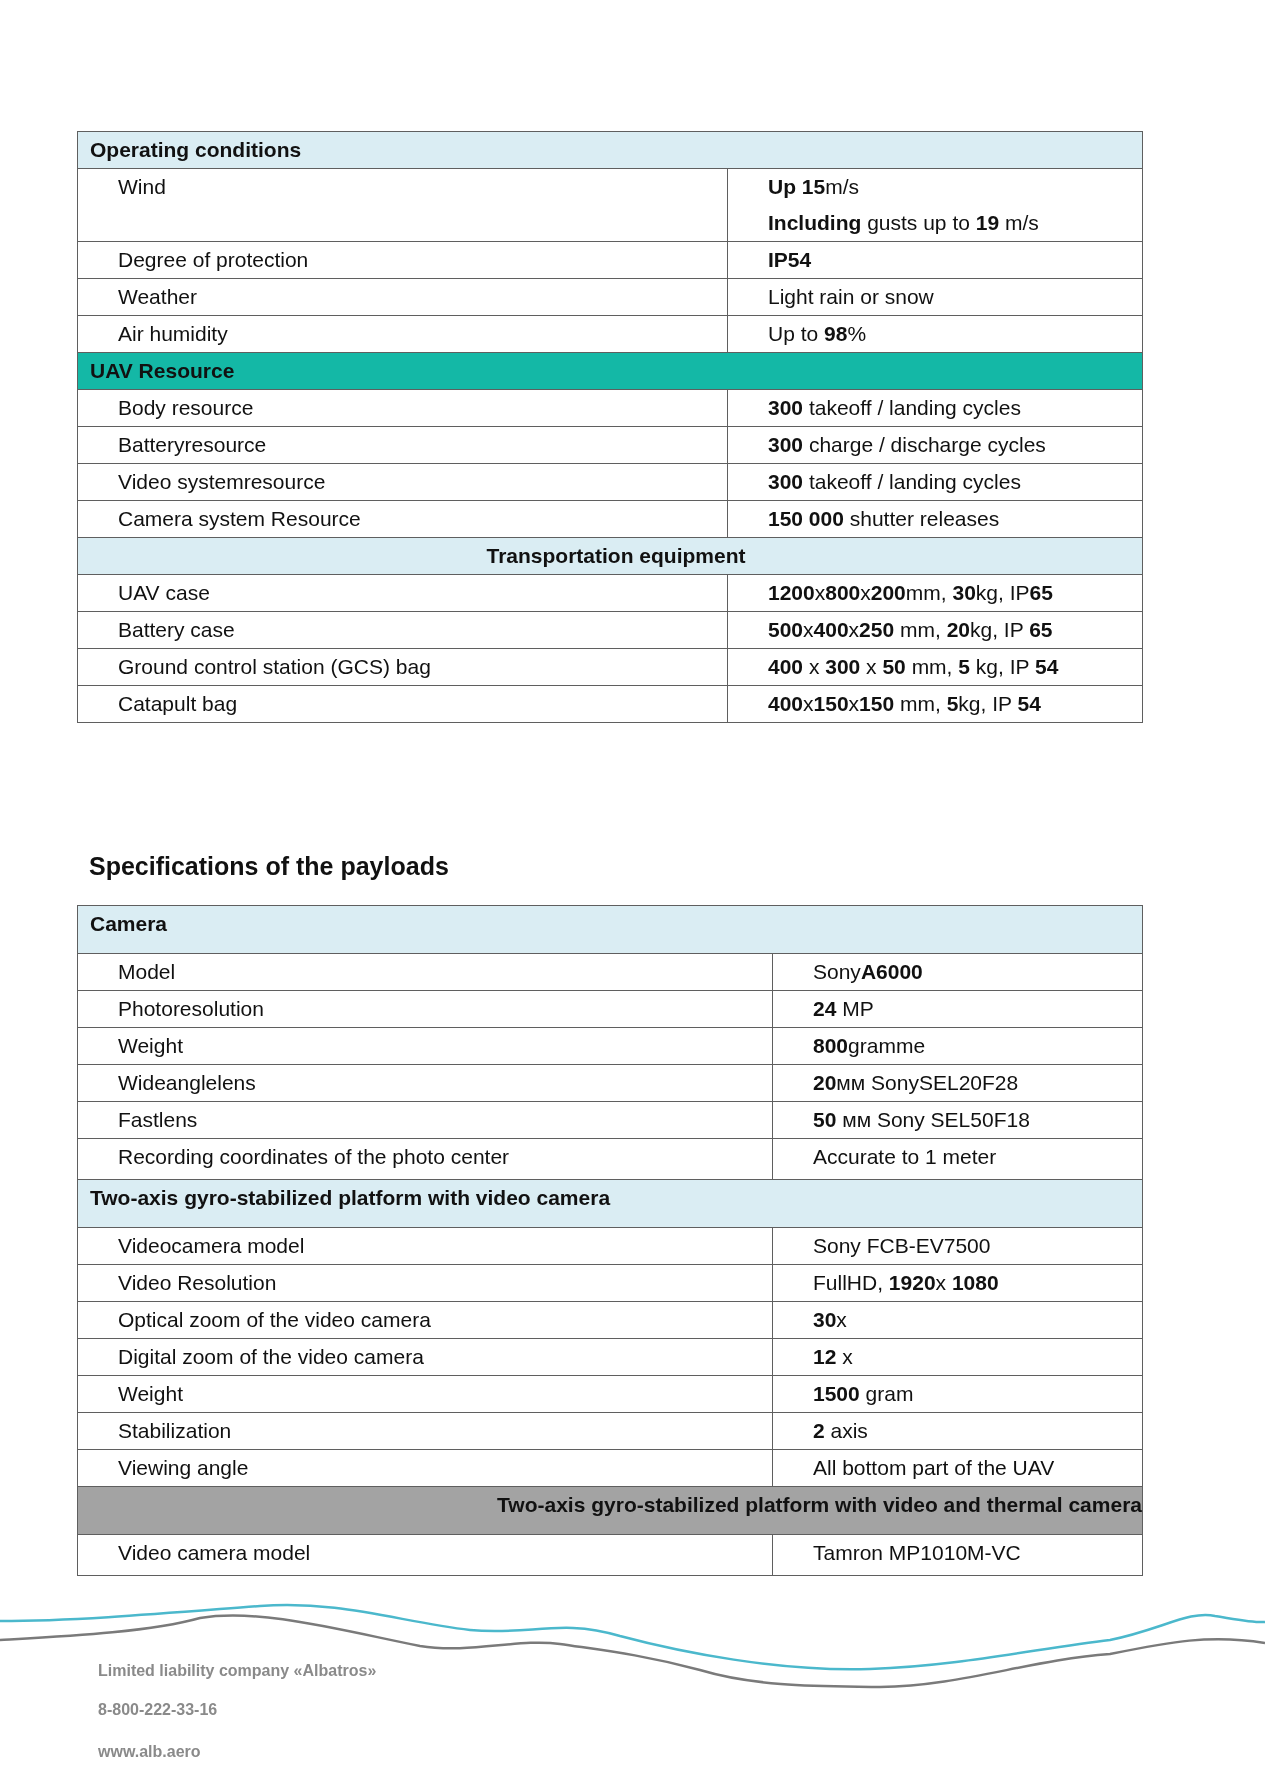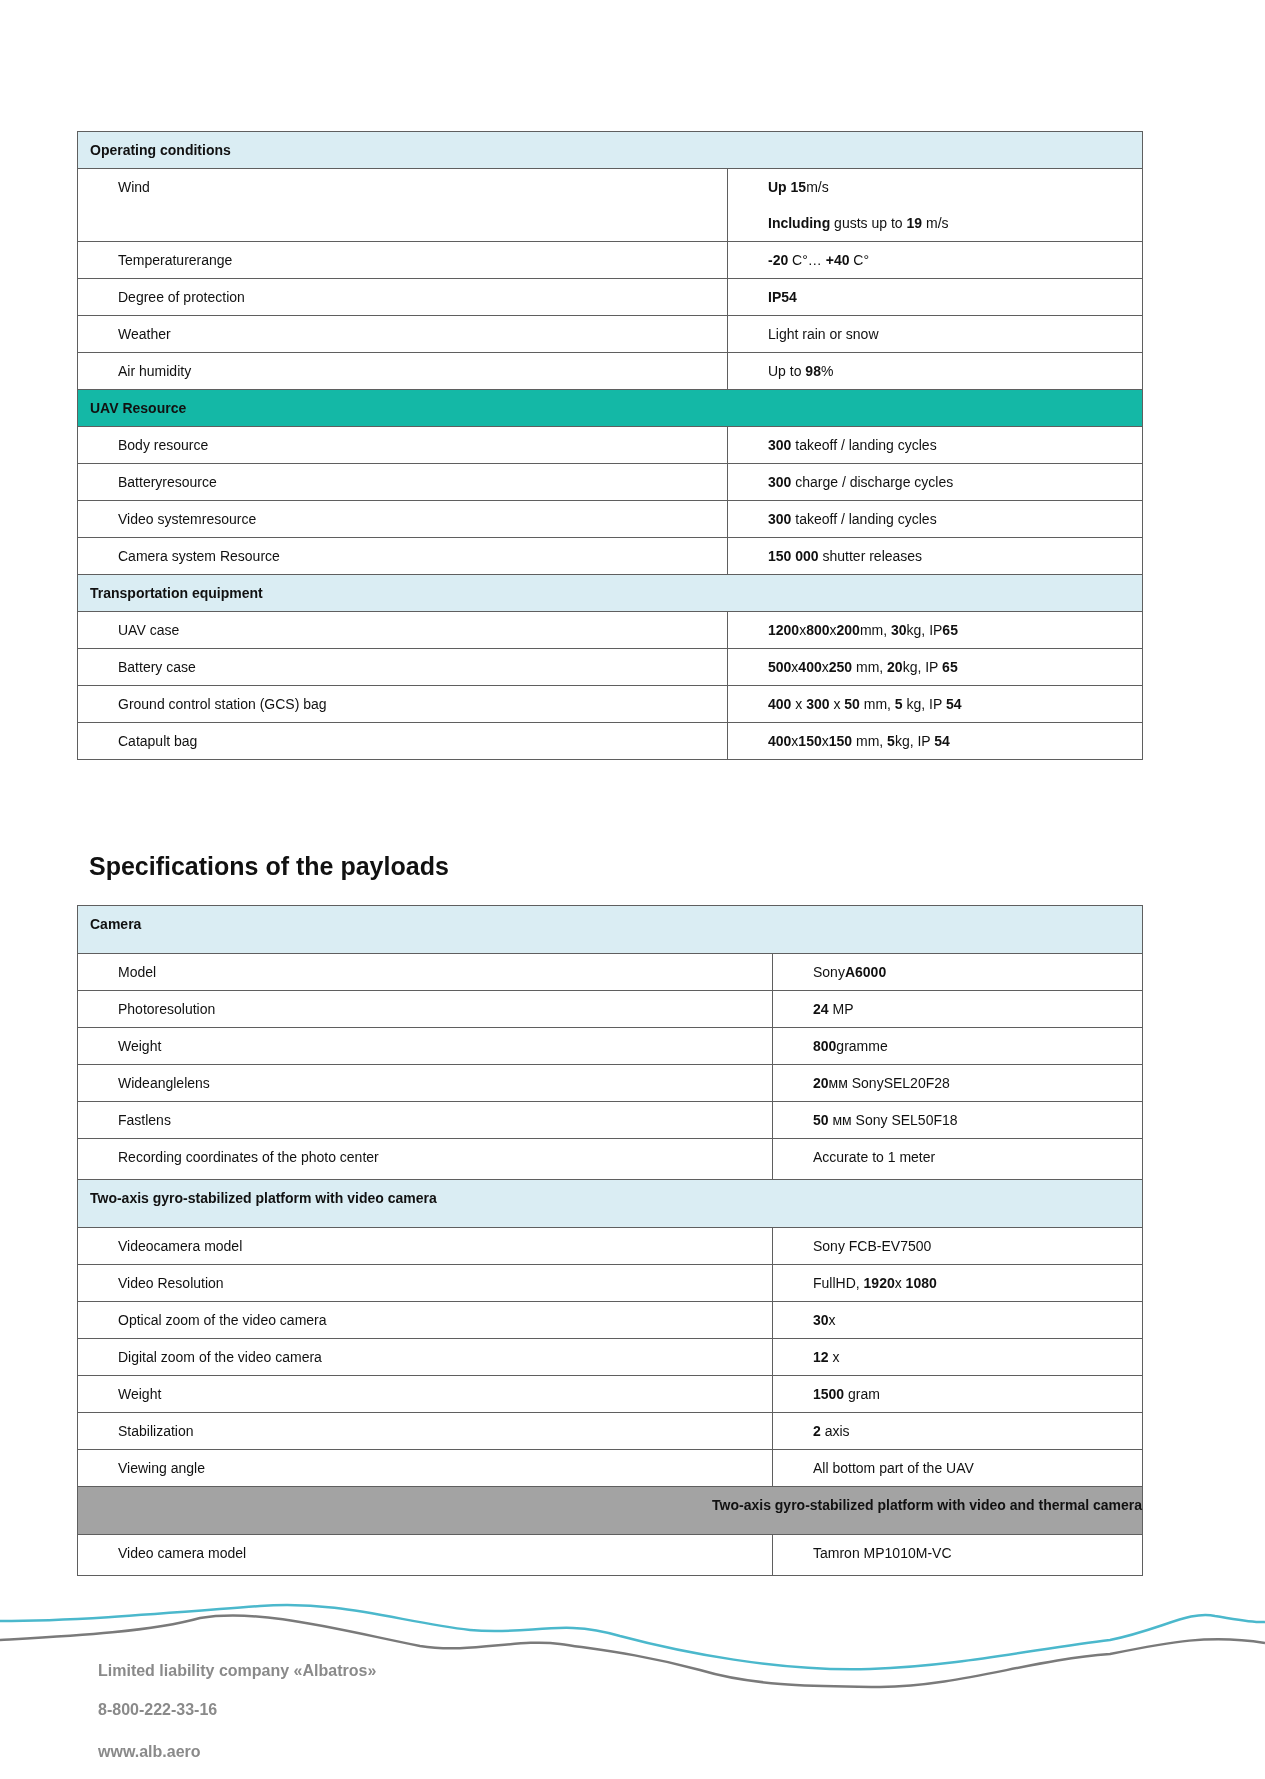--- a/index.html
+++ b/index.html
@@ -1,19 +1,19 @@
 <!DOCTYPE html>
 <html><head>
   <meta charset="utf-8">
   <style>
     html, body { margin: 0; padding: 0; background: #ffffff; }
     body { width: 1265px; height: 1779px; position: relative; overflow: hidden;
            font-family: "Liberation Sans", "DejaVu Sans", sans-serif; color: #111; }
     .spec-table { position: absolute; left: 77px; width: 1065px; border-collapse: collapse; table-layout: fixed; }
-    .spec-table td { border: 1.5px solid #5f5f5f; padding: 0; font-size: 14px; line-height: 36px; vertical-align: top; }
+    .spec-table td { border: 1.5px solid #5f5f5f; padding: 0; font-size: 21px; line-height: 36px; vertical-align: top; }
     .spec-table tr.section td { background: #daedf3; font-weight: bold; padding-left: 12px; }
     .spec-table tr.row td { height: 36px; }
     .spec-table tr.row td.label { padding-left: 40px; }
     .spec-table tr.row td.value { padding-left: 40px; margin-top: 16px; }
     .spec-table b { font-weight: bold; }
     #table1 { top: 131px; }
     #table1 col.c1 { width: 650px; }
     #table1 col.c2 { width: 415px; }
     #table1 tr.section td { height: 36px; }
     #table2 { top: 905px; }
@@ -41,26 +41,20 @@
         <td colspan="2" style="background: rgb(218, 237, 243); border-color: rgb(95, 95, 95);">Operating conditions</td>
       </tr>
       <tr class="row">
         <td class="label" style="border-color: rgb(95, 95, 95);">Wind</td>
         <td class="value" style="border-color: rgb(95, 95, 95);">
           <div><b>Up 15</b><span>m/s</span></div>
           <div><b>Including</b><span> gusts up to </span><b>19</b><span> m/s</span></div>
         </td>
       </tr>
       <tr class="row">
-        <td class="label" style="border-color: rgb(95, 95, 95);">Temperaturerange</td>
-        <td class="value" style="border-color: rgb(95, 95, 95);">
-          <div><b>-20</b><span> C°… </span><b>+40</b><span> C°</span></div>
-        </td>
-      </tr>
-      <tr class="row">
         <td class="label" style="border-color: rgb(95, 95, 95);">Degree of protection</td>
         <td class="value" style="border-color: rgb(95, 95, 95);">
           <div><b>IP54</b></div>
         </td>
       </tr>
       <tr class="row">
         <td class="label" style="border-color: rgb(95, 95, 95);">Weather</td>
         <td class="value" style="border-color: rgb(95, 95, 95);">
           <div><span>Light rain or snow</span></div>
         </td>
@@ -92,21 +86,21 @@
           <div><b>300</b><span> takeoff / landing cycles</span></div>
         </td>
       </tr>
       <tr class="row">
         <td class="label" style="border-color: rgb(95, 95, 95); margin-top: 48px;">Camera system Resource</td>
         <td class="value" style="border-color: rgb(95, 95, 95);">
           <div><b>150 000</b><span> shutter releases</span></div>
         </td>
       </tr>
       <tr class="section">
-        <td colspan="2" style="background: rgb(218, 237, 243); border-color: rgb(95, 95, 95);">Transportation equipment</td>
+        <td colspan="2" style="background: rgb(218, 237, 243); border-color: rgb(95, 95, 95); text-align: center;">Transportation equipment</td>
       </tr>
       <tr class="row">
         <td class="label" style="border-color: rgb(95, 95, 95);">UAV case</td>
         <td class="value" style="border-color: rgb(95, 95, 95);">
           <div><b>1200</b><span>x</span><b>800</b><span>x</span><b>200</b><span>mm, </span><b>30</b><span>kg, IP</span><b>65</b></div>
         </td>
       </tr>
       <tr class="row">
         <td class="label" style="border-color: rgb(95, 95, 95);">Battery case</td>
         <td class="value" style="border-color: rgb(95, 95, 95);">

